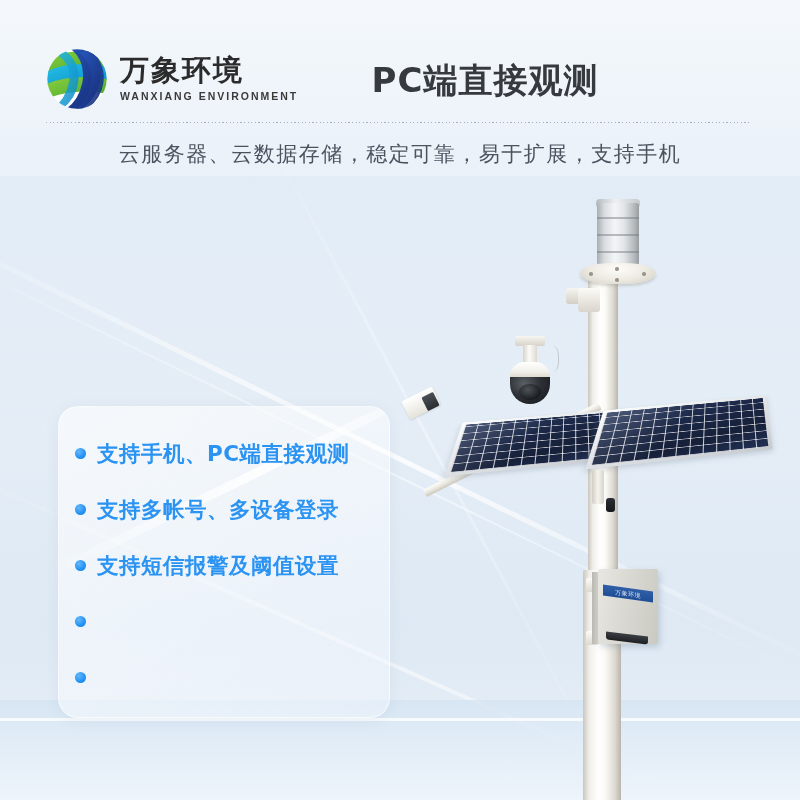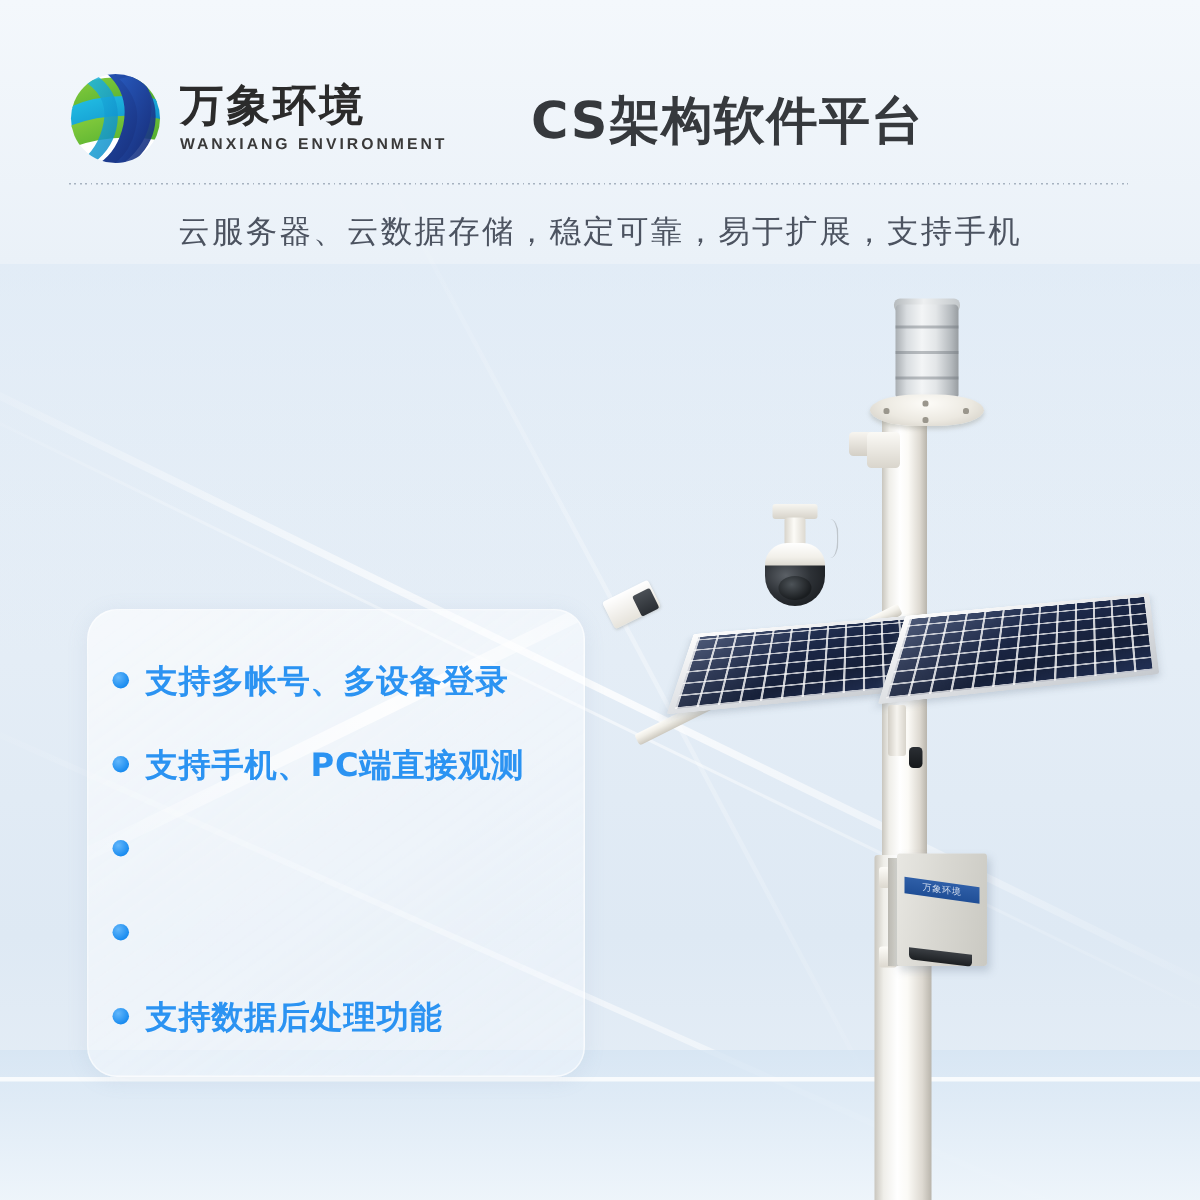--- a/index.html
+++ b/index.html
@@ -327,43 +327,43 @@
             <path d="M54 10 Q78 34 70 62 Q64 88 40 102 L56 102 Q86 84 90 56 Q94 26 70 6 Z" fill="url(#gBlue)" opacity=".9"></path>
           </g>
         </svg>
       </div>
       <div>
         <div id="brand-cn">万象环境</div>
         <div id="brand-en">WANXIANG ENVIRONMENT</div>
       </div>
     </div>
 
-    <div id="title">CS架构软件平台</div>
+    <div id="title">PC端直接观测</div>
   </div>
 
   <div id="divider"></div>
   <div id="subtitle">云服务器、云数据存储，稳定可靠，易于扩展，支持手机</div>
 
   <div id="feature-card">
     <div class="card-streak"></div>
     <ul id="feature-list">
       <li class="feat">
         <span class="dot"></span>
+        <span class="feat-text">支持手机、PC端直接观测</span>
+      </li>
+      <li class="feat">
+        <span class="dot"></span>
         <span class="feat-text">支持多帐号、多设备登录</span>
       </li>
       <li class="feat">
         <span class="dot"></span>
-        <span class="feat-text">支持手机、PC端直接观测</span>
-      </li>
-      <li class="feat">
-        <span class="dot"></span>
-      </li>
-      <li class="feat">
-        <span class="dot"></span>
-      </li>
-      <li class="feat">
-        <span class="dot"></span>
-        <span class="feat-text">支持数据后处理功能</span>
+        <span class="feat-text">支持短信报警及阈值设置</span>
+      </li>
+      <li class="feat">
+        <span class="dot"></span>
+      </li>
+      <li class="feat">
+        <span class="dot"></span>
       </li>
     </ul>
   </div>
 
 </div>
 
 </body></html>

